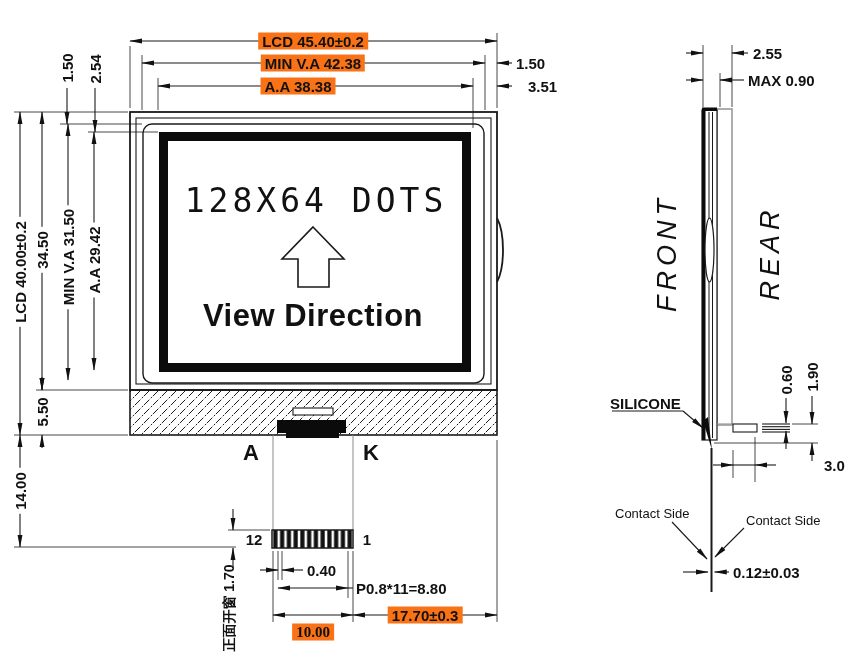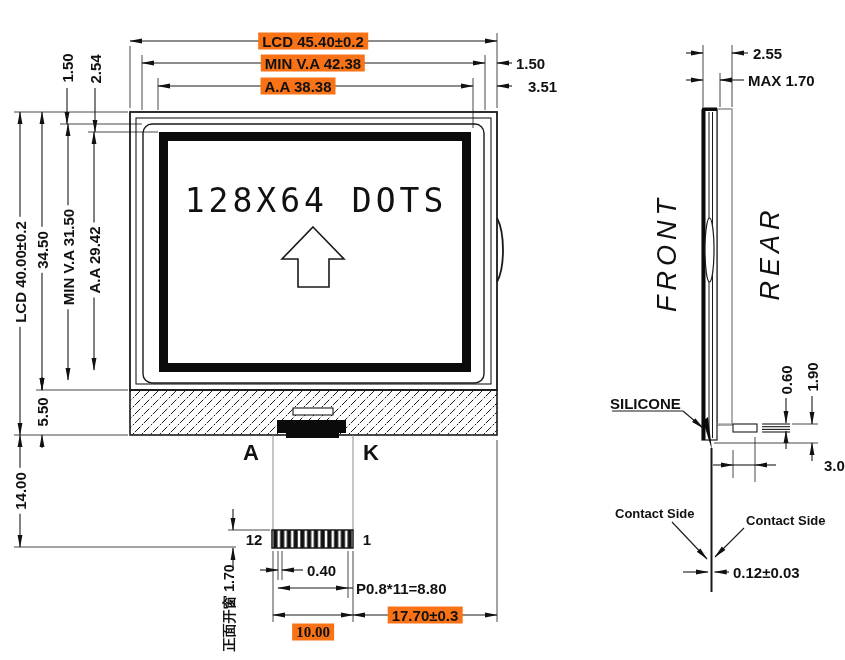--- a/index.html
+++ b/index.html
@@ -11,21 +11,21 @@
   .cbg{transform:translate(-50%,-50%);background:#f97316;padding:1px 4px;}
   .la {transform:translateY(-50%);}
   .rot{transform:translate(-50%,-50%) rotate(-90deg);}
   .rotbg{transform:translate(-50%,-50%) rotate(-90deg);background:#fff;padding:1px 4px;}
   .screen-dots{font-family:"DejaVu Sans Mono",monospace;font-size:33px;font-weight:400;letter-spacing:4px;}
   .viewdir{font-size:31px;font-weight:600;letter-spacing:0.5px;}
   .bigpin{font-size:15px;font-weight:700;}
   .ak{font-size:22px;font-weight:600;}
   .sideview-name{font-size:27px;font-style:italic;font-weight:400;letter-spacing:5px;}
   .silicone{font-size:15px;font-weight:700;}
-  .contact{font-size:13px;font-weight:700;}
+  .contact{font-size:13px;font-weight:400;}
   .cjk{font-size:14px;font-weight:600;}
 </style>
 </head>
 <body>
 
 <div id="stage">
 
   <svg id="linework" width="845" height="660" viewBox="0 0 845 660">
     <defs>
       <marker id="arr" viewBox="0 0 12 6" refX="11.3" refY="3" markerWidth="13" markerHeight="6.5" orient="auto-start-reverse" markerUnits="userSpaceOnUse">
@@ -175,36 +175,37 @@
   <div class="lbl rot" style="left:67px;top:68px;">1.50</div>
   <div class="lbl rot" style="left:95px;top:69px;">2.54</div>
   <div class="lbl rotbg" style="left:20px;top:272px;">LCD 40.00±0.2</div>
   <div class="lbl rotbg" style="left:42px;top:250px;">34.50</div>
   <div class="lbl rotbg" style="left:68px;top:257px;">MIN V.A 31.50</div>
   <div class="lbl rotbg" style="left:94px;top:260px;">A.A 29.42</div>
   <div class="lbl rotbg" style="left:42px;top:412px;">5.50</div>
   <div class="lbl rotbg" style="left:20px;top:491px;">14.00</div>
 
   <div class="lbl c screen-dots" style="left:316px;top:200px;">128X64 DOTS</div>
+  <div class="lbl c viewdir" style="left:313px;top:315px;">View Direction</div>
 
   <div class="lbl c ak" style="left:251px;top:453px;">A</div>
   <div class="lbl c ak" style="left:371px;top:453px;">K</div>
   <div class="lbl c bigpin" style="left:254px;top:539px;">12</div>
   <div class="lbl c bigpin" style="left:367px;top:539px;">1</div>
 
   <div class="lbl la" style="left:307px;top:570px;">0.40</div>
   <div class="lbl la" style="left:356px;top:588px;">P0.8*11=8.80</div>
   <div class="lbl cbg" style="left:313px;top:632px;font-family:Liberation Serif, serif;">10.00</div>
   <div class="lbl cbg" style="left:425px;top:615px;">17.70±0.3</div>
   <div class="lbl rot cjk" style="left:229px;top:608px;">正面开窗 1.70</div>
 
   <div class="lbl rot sideview-name" style="left:667px;top:253px;">FRONT</div>
   <div class="lbl rot sideview-name" style="left:770px;top:253px;">REAR</div>
   <div class="lbl la" style="left:753px;top:53px;">2.55</div>
-  <div class="lbl la" style="left:748px;top:80px;">MAX 1.70</div>
+  <div class="lbl la" style="left:748px;top:80px;">MAX 0.90</div>
   <div class="lbl la silicone" style="left:610px;top:403px;">SILICONE</div>
   <div class="lbl rot" style="left:786px;top:380px;">0.60</div>
   <div class="lbl rot" style="left:812px;top:377px;">1.90</div>
   <div class="lbl la" style="left:824px;top:465px;text-align:center;">3.00</div>
   <div class="lbl la contact" style="left:615px;top:513px;">Contact Side</div>
   <div class="lbl la contact" style="left:746px;top:520px;">Contact Side</div>
   <div class="lbl la" style="left:733px;top:572px;">0.12±0.03</div>
 
 </div>
 

